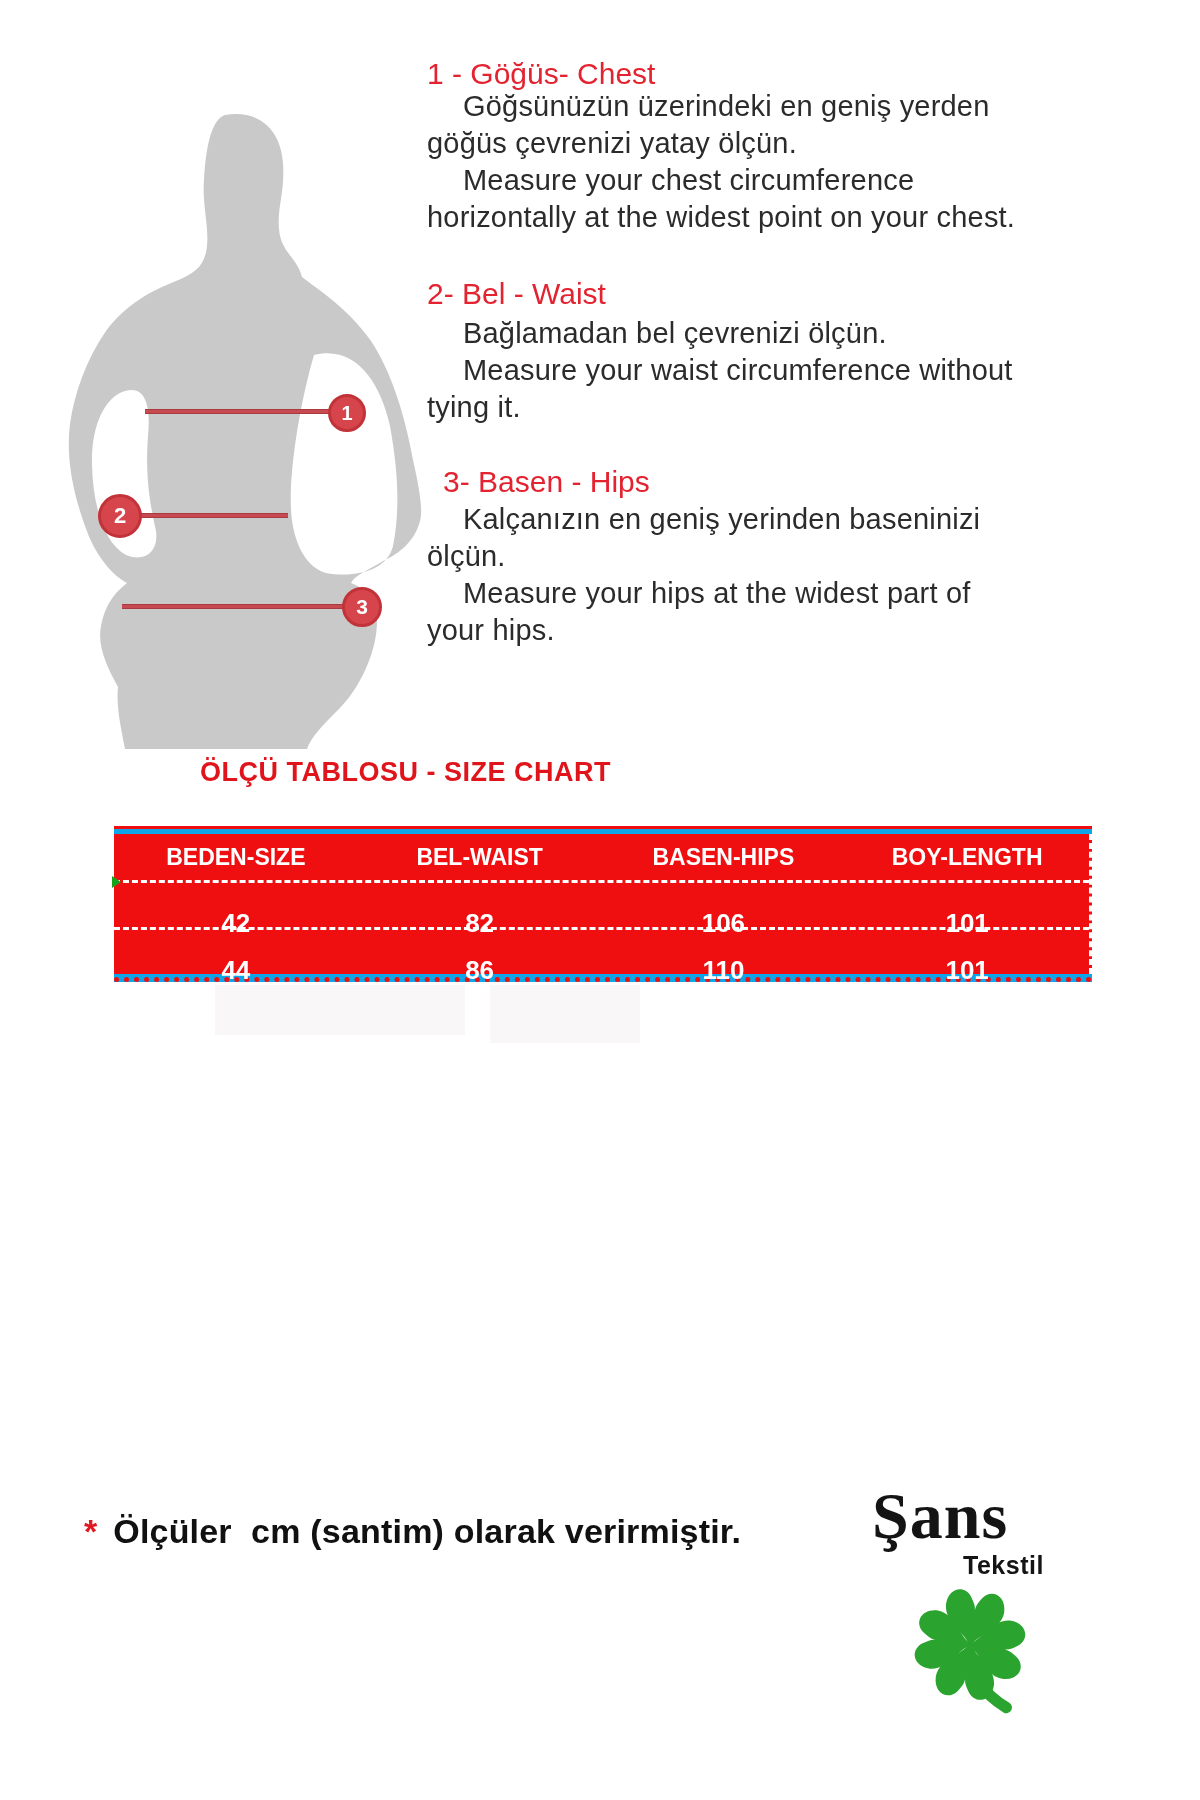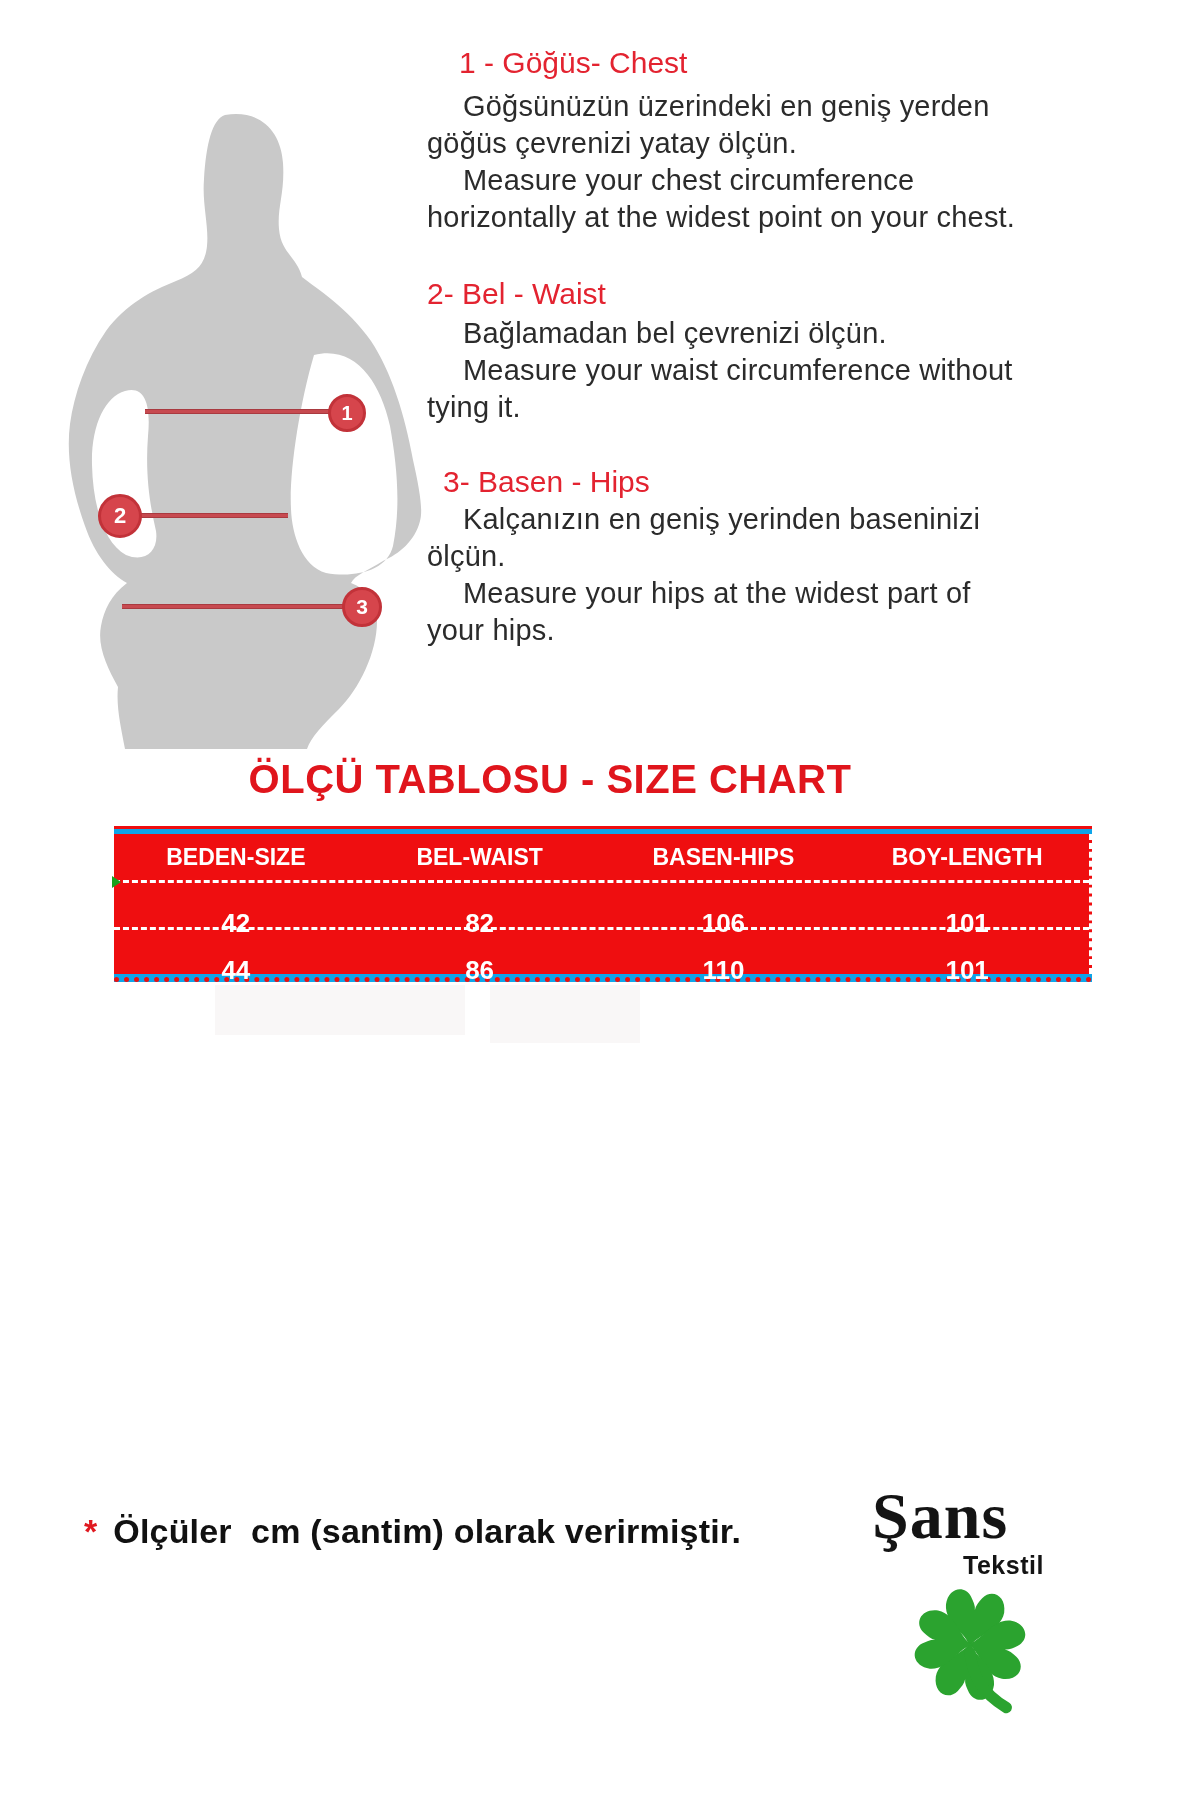--- a/index.html
+++ b/index.html
@@ -23,22 +23,22 @@
       justify-content:center;font-weight:bold;z-index:3;box-sizing:border-box;}
 
   
   .sec-heading{position:absolute;left:427px;color:var(--heading_red);
       font-size:30px;white-space:nowrap;}
   .sec-line{position:absolute;left:427px;color:var(--text_dark);font-size:29px;
       white-space:nowrap;letter-spacing:0.2px;}
   .indent{padding-left:36px;}
 
   
-  .chart-title{position:absolute;left:200px;top:757px;width:700px;text-align:center;
-      color:var(--title_red);font-size:40px;font-weight:bold;letter-spacing:0.5px;
+  .chart-title{position:absolute;left:200px;top:757px;width:700px;
+      color:var(--title_red);font-size:27px;font-weight:bold;letter-spacing:0.5px;
       white-space:nowrap;}
   .table-wrap{position:absolute;left:114px;top:826px;width:978px;
       border-top:3px solid var(--table_red);border-bottom:5px dotted var(--table_red);
       padding:5px 0 3px 0;background:#0ea5e9;box-sizing:border-box;}
   .size-table{background:var(--table_red);border-right:3px dashed #ffffff;}
   .t-row{display:flex;align-items:center;}
   .t-row.header{height:46px;border-bottom:3px dashed #ffffff;}
   .t-row.data{height:44px;}
   .t-row.data.sep{border-bottom:3px dashed #ffffff;}
   .t-cell{flex:1 1 25%;text-align:center;color:#ffffff;font-weight:bold;}
@@ -103,21 +103,21 @@
 
   <div class="measure-line" style="left:145px;top:409px;width:195px;"></div>
   <div class="measure-badge" style="left:328px;top:394px;width:38px;height:38px;font-size:20px;">1</div>
 
   <div class="measure-line" style="left:128px;top:513px;width:160px;"></div>
   <div class="measure-badge" style="left:98px;top:494px;width:44px;height:44px;font-size:22px;">2</div>
 
   <div class="measure-line" style="left:122px;top:604px;width:232px;"></div>
   <div class="measure-badge" style="left:342px;top:587px;width:40px;height:40px;font-size:21px;">3</div>
 
-  <div class="sec-heading" style="top:46px;margin-left:32px;">1 - Göğüs- Chest</div>
+  <div class="sec-heading" style="top:57px;">1 - Göğüs- Chest</div>
   <div class="sec-line indent" style="top:90px;">Göğsünüzün üzerindeki en geniş yerden</div>
   <div class="sec-line indent" style="top:164px;">Measure your chest circumference</div>
   <div class="sec-line" style="top:127px;">göğüs çevrenizi yatay ölçün.</div>
   <div class="sec-line" style="top:201px;">horizontally at the widest point on your chest.</div>
 
   <div class="sec-heading" style="top:277px;">2- Bel - Waist</div>
   <div class="sec-line indent" style="top:317px;">Bağlamadan bel çevrenizi ölçün.</div>
   <div class="sec-line indent" style="top:354px;">Measure your waist circumference without</div>
   <div class="sec-line" style="top:391px;">tying it.</div>
 

